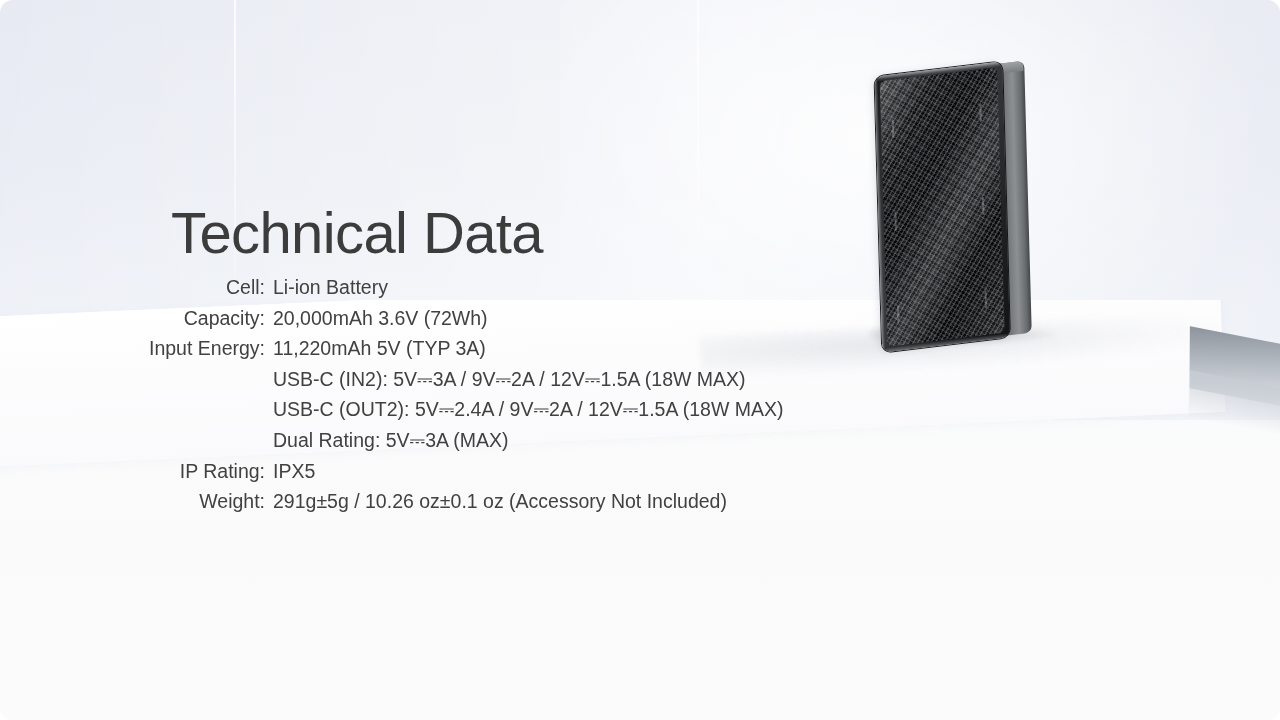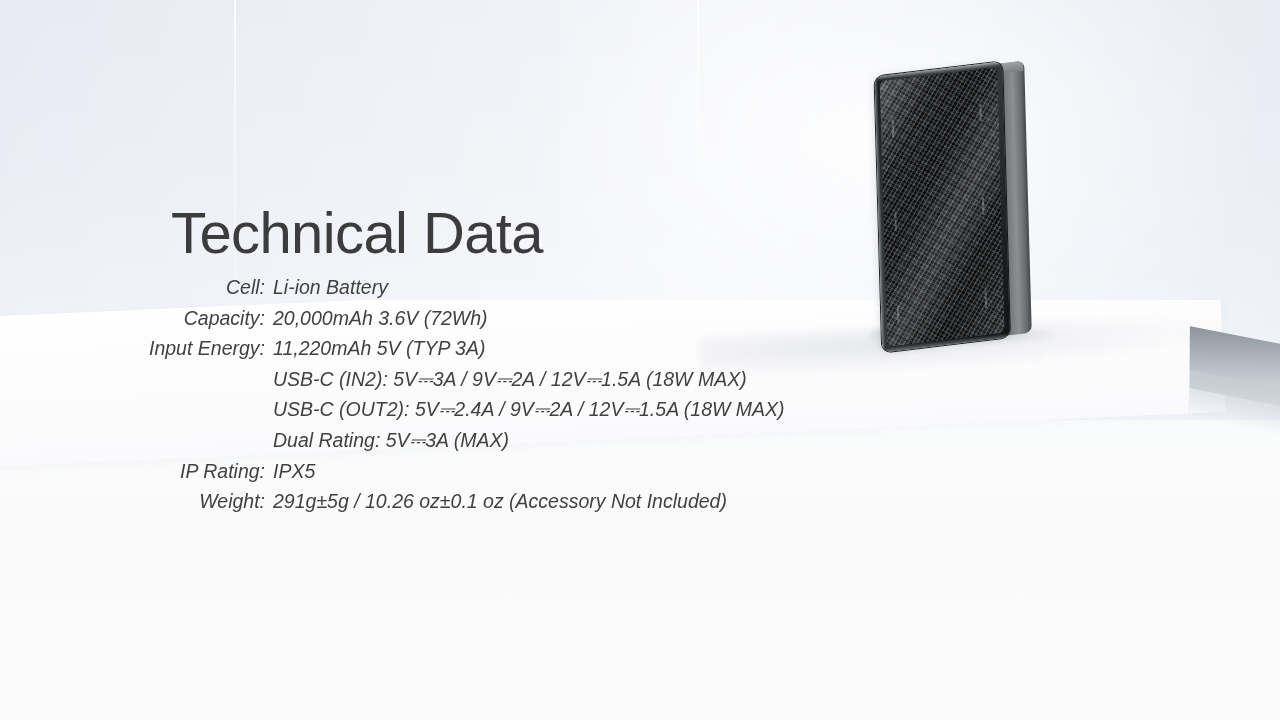--- a/index.html
+++ b/index.html
@@ -7,20 +7,21 @@
     padding: 0;
     background: #ffffff;
   }
   #stage {
     position: relative;
     width: 1280px;
     height: 720px;
     overflow: hidden;
     font-family: "Liberation Sans", sans-serif;
     background: #f7f8fb;
+    border-radius: 13px;
   }
 
   
   .wall {
     position: absolute;
     left: 0; top: 0;
     width: 1280px; height: 440px;
     background:
       linear-gradient(100deg, rgba(255,255,255,0.0) 0%, rgba(255,255,255,0.55) 55%, rgba(255,255,255,0.0) 100%),
       linear-gradient(180deg, #e7eaf2 0%, #eaedf4 42%, #eef1f7 72%, #f2f4f9 100%);
@@ -223,21 +224,20 @@
     color: #3c3c3c;
     font-weight: 400;
     line-height: 1;
     white-space: nowrap;
   }
   .spec-table {
     position: absolute;
     left: 0px; top: 272px;
     width: 1100px;
     border-collapse: collapse;
-    font-style: italic;
   }
   .spec-table td {
     padding: 0;
     font-size: 19.5px;
     line-height: 30.6px;
     color: #414141;
     white-space: nowrap;
     vertical-align: top;
   }
   .spec-label {

